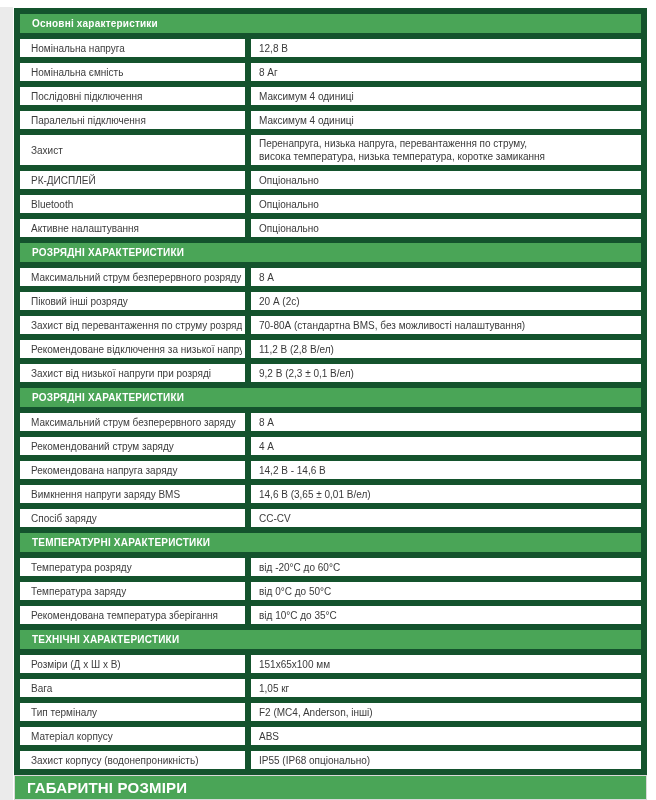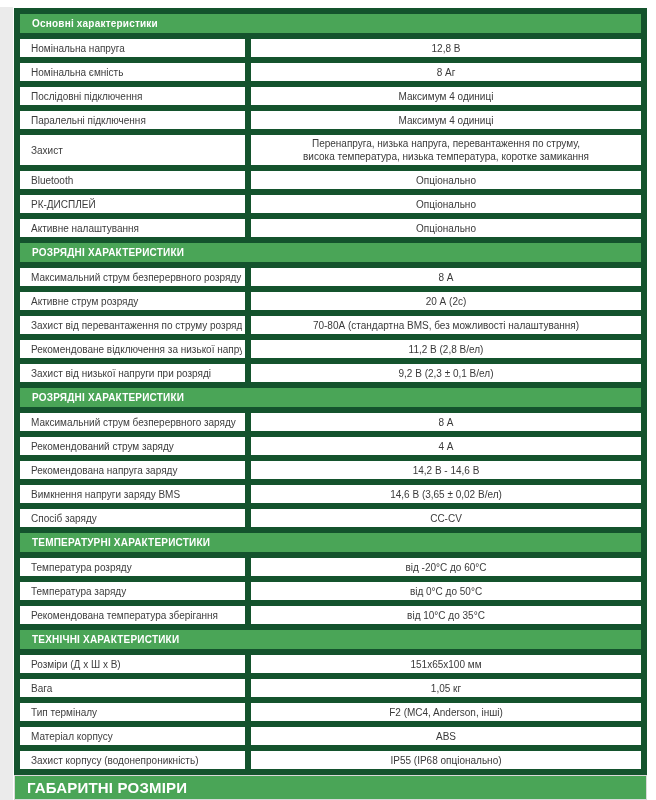--- a/index.html
+++ b/index.html
@@ -12,21 +12,21 @@
   .content { position:absolute; left:14px; top:8px; width:633px; }
 
   table.spec { width:100%; border-collapse:collapse; table-layout:fixed; border:1px solid #d9d9d9; }
   table.spec td { border:6px solid #14532d; font-size:10px; line-height:13px; vertical-align:middle; }
   td.section-header {
     background:var(--green,#4aa557); color:#ffffff; font-weight:bold;
     font-size:11px; letter-spacing:0.2px; padding:3px 0 3px 12px; border-left:none; border-right:none;
     height:13px; white-space:nowrap; overflow:hidden;
   }
   td.label-cell { padding:2px 6px 2px 11px; height:14px; white-space:nowrap; overflow:hidden; color:#3d3d3d;border-radius:6px; }
-  td.value-cell { padding:2px 8px; text-align:center; white-space:pre-line; color:#3a3a3a; }
+  td.value-cell { padding:2px 8px; text-align:left; white-space:pre-line; color:#3a3a3a; }
 
   .dim-header {
     background:var(--green,#4aa557); color:#fff; font-weight:bold; font-size:15px;
     letter-spacing:0.2px; padding:3px 0 3px 12px; border:1px solid #d9d9d9; border-bottom:none;
   }
   .drawing-box { border:1px solid #cccccc; border-top:1px solid #d9d9d9; background:#fff; height:166px; }
   .drawing-box svg { display:block; }
   svg text { font-family:"Liberation Sans", sans-serif; font-size:10px; fill:#3d3d3d; }
 </style>
 </head>
@@ -60,40 +60,40 @@
         <tr>
           <td class="label-cell">Паралельні підключення</td>
           <td class="value-cell">Максимум 4 одиниці</td>
         </tr>
         <tr>
           <td class="label-cell">Захист</td>
           <td class="value-cell">Перенапруга, низька напруга, перевантаження по струму,
 висока температура, низька температура, коротке замикання</td>
         </tr>
         <tr>
+          <td class="label-cell">РК-ДИСПЛЕЙ</td>
+          <td class="value-cell">Опціонально</td>
+        </tr>
+        <tr>
           <td class="label-cell">Bluetooth</td>
           <td class="value-cell">Опціонально</td>
         </tr>
         <tr>
-          <td class="label-cell">РК-ДИСПЛЕЙ</td>
-          <td class="value-cell">Опціонально</td>
-        </tr>
-        <tr>
           <td class="label-cell">Активне налаштування</td>
           <td class="value-cell">Опціонально</td>
         </tr>
         <tr>
           <td colspan="2" class="section-header">РОЗРЯДНІ ХАРАКТЕРИСТИКИ</td>
         </tr>
         <tr>
           <td class="label-cell">Максимальний струм безперервного розряду</td>
           <td class="value-cell">8 А</td>
         </tr>
         <tr>
-          <td class="label-cell">Активне струм розряду</td>
+          <td class="label-cell">Піковий інші розряду</td>
           <td class="value-cell">20 А (2с)</td>
         </tr>
         <tr>
           <td class="label-cell">Захист від перевантаження по струму розряду</td>
           <td class="value-cell">70-80А (стандартна BMS, без можливості налаштування)</td>
         </tr>
         <tr>
           <td class="label-cell">Рекомендоване відключення за низької напруги</td>
           <td class="value-cell">11,2 В (2,8 В/ел)</td>
         </tr>
@@ -111,21 +111,21 @@
         <tr>
           <td class="label-cell">Рекомендований струм заряду</td>
           <td class="value-cell">4 А</td>
         </tr>
         <tr>
           <td class="label-cell">Рекомендована напруга заряду</td>
           <td class="value-cell">14,2 В - 14,6 В</td>
         </tr>
         <tr>
           <td class="label-cell">Вимкнення напруги заряду BMS</td>
-          <td class="value-cell">14,6 В (3,65 ± 0,02 В/ел)</td>
+          <td class="value-cell">14,6 В (3,65 ± 0,01 В/ел)</td>
         </tr>
         <tr>
           <td class="label-cell">Спосіб заряду</td>
           <td class="value-cell">CC-CV</td>
         </tr>
         <tr>
           <td colspan="2" class="section-header">ТЕМПЕРАТУРНІ ХАРАКТЕРИСТИКИ</td>
         </tr>
         <tr>
           <td class="label-cell">Температура розряду</td>

